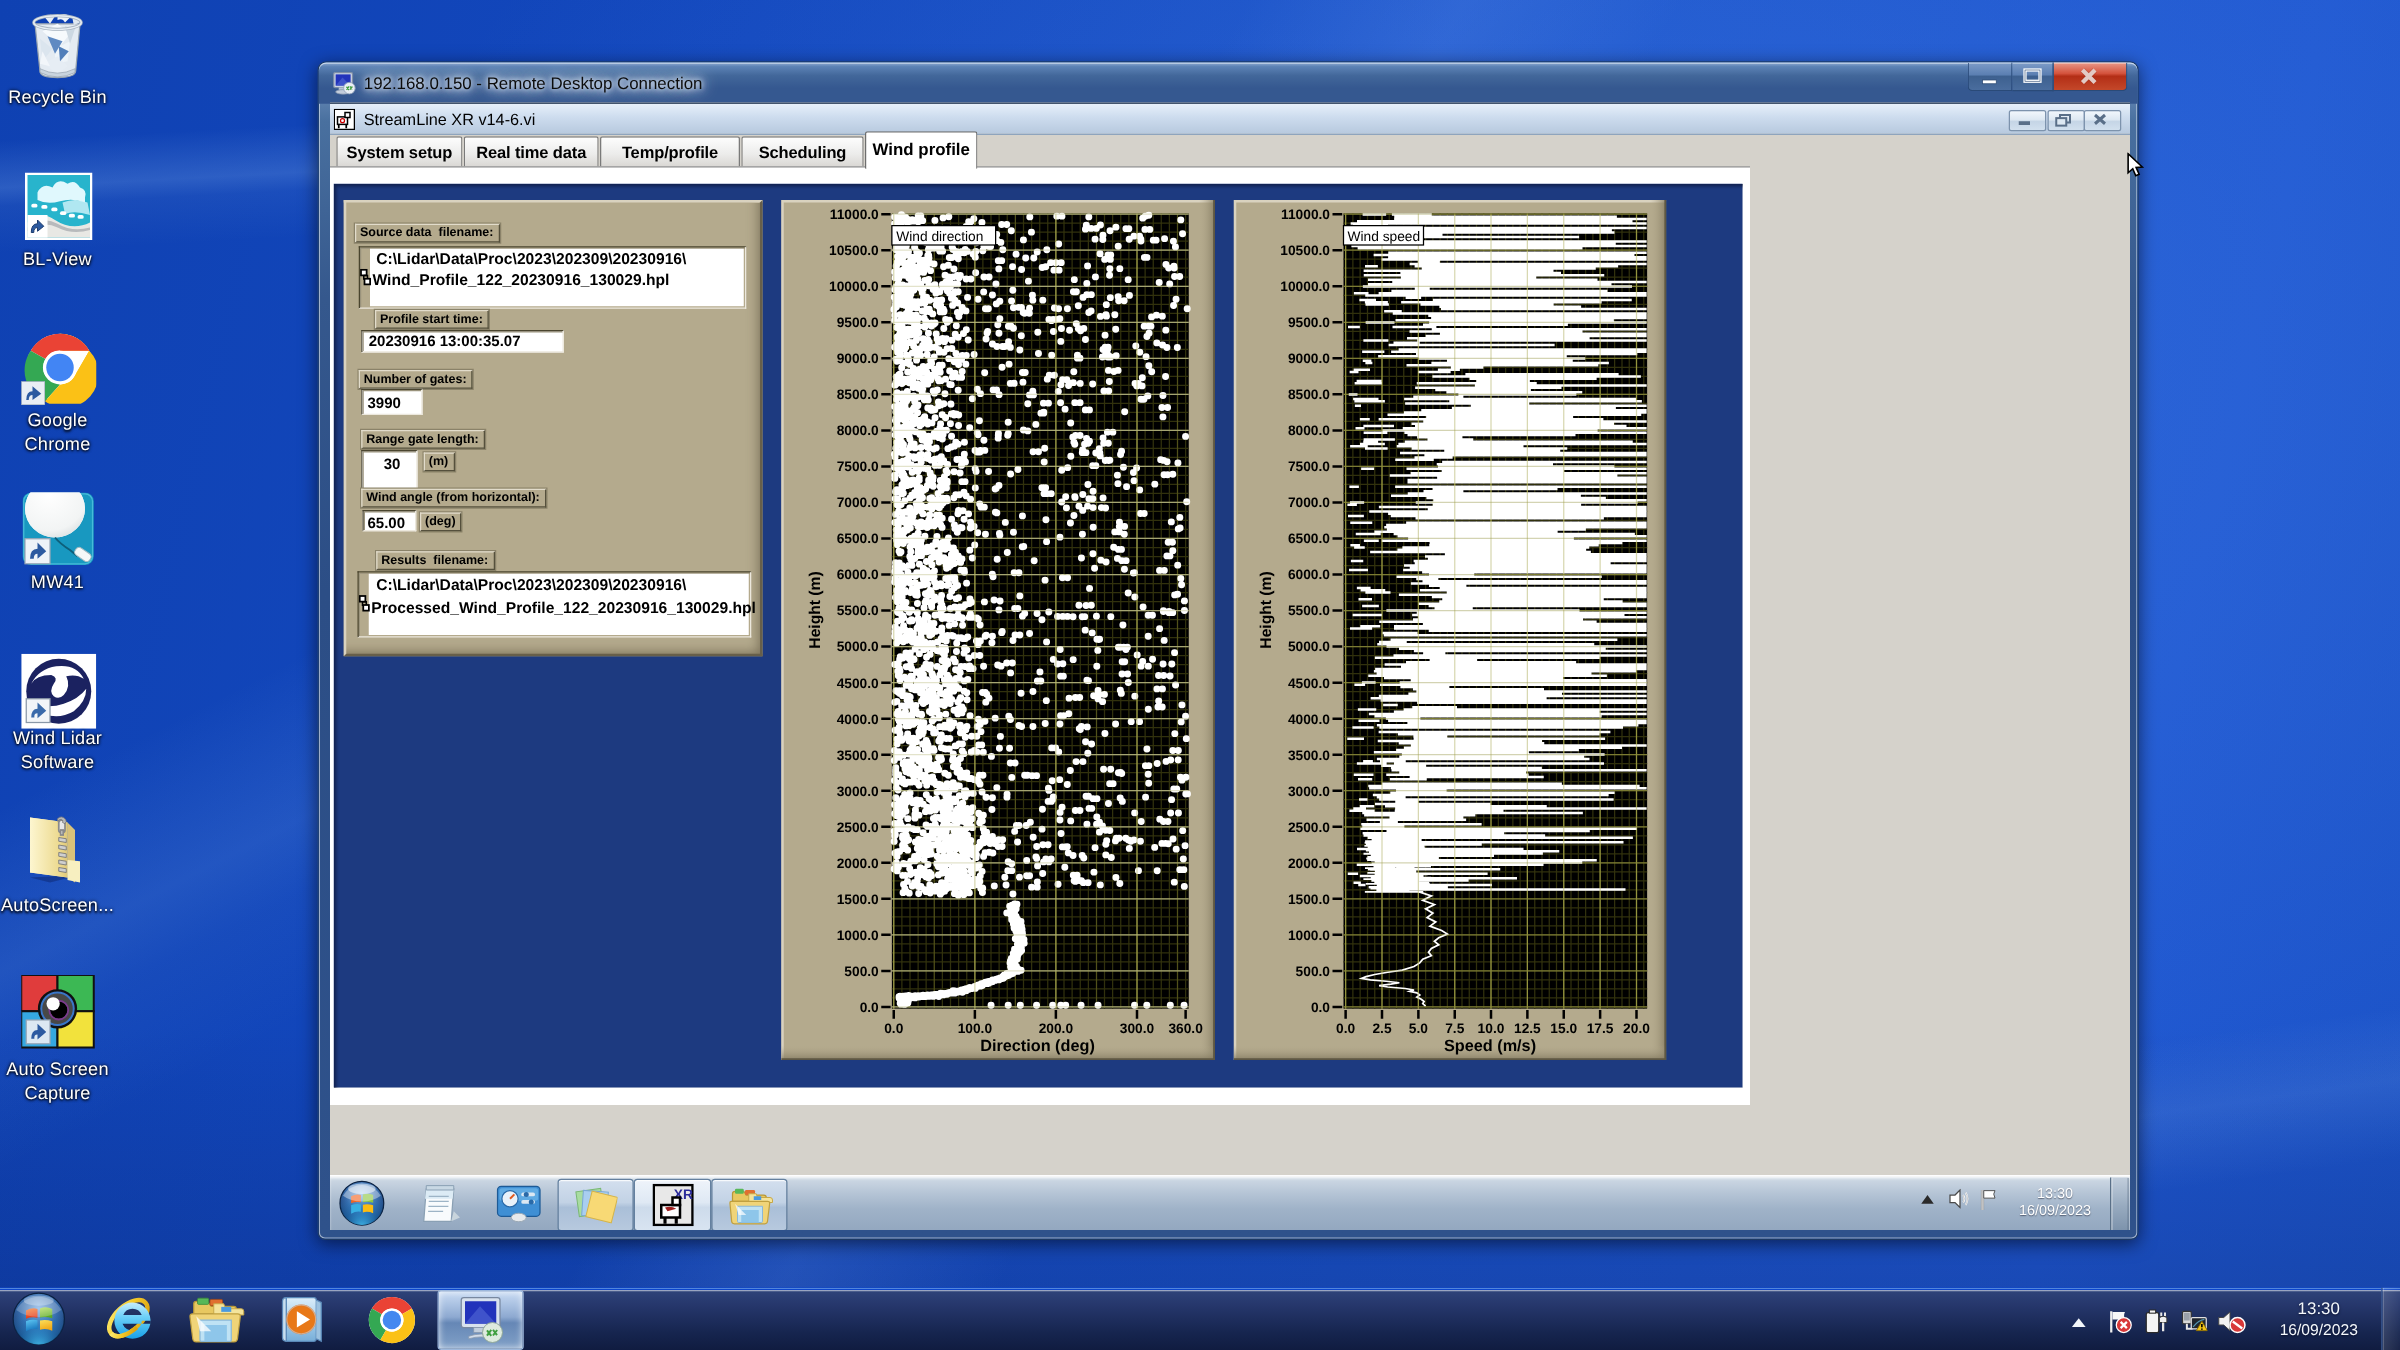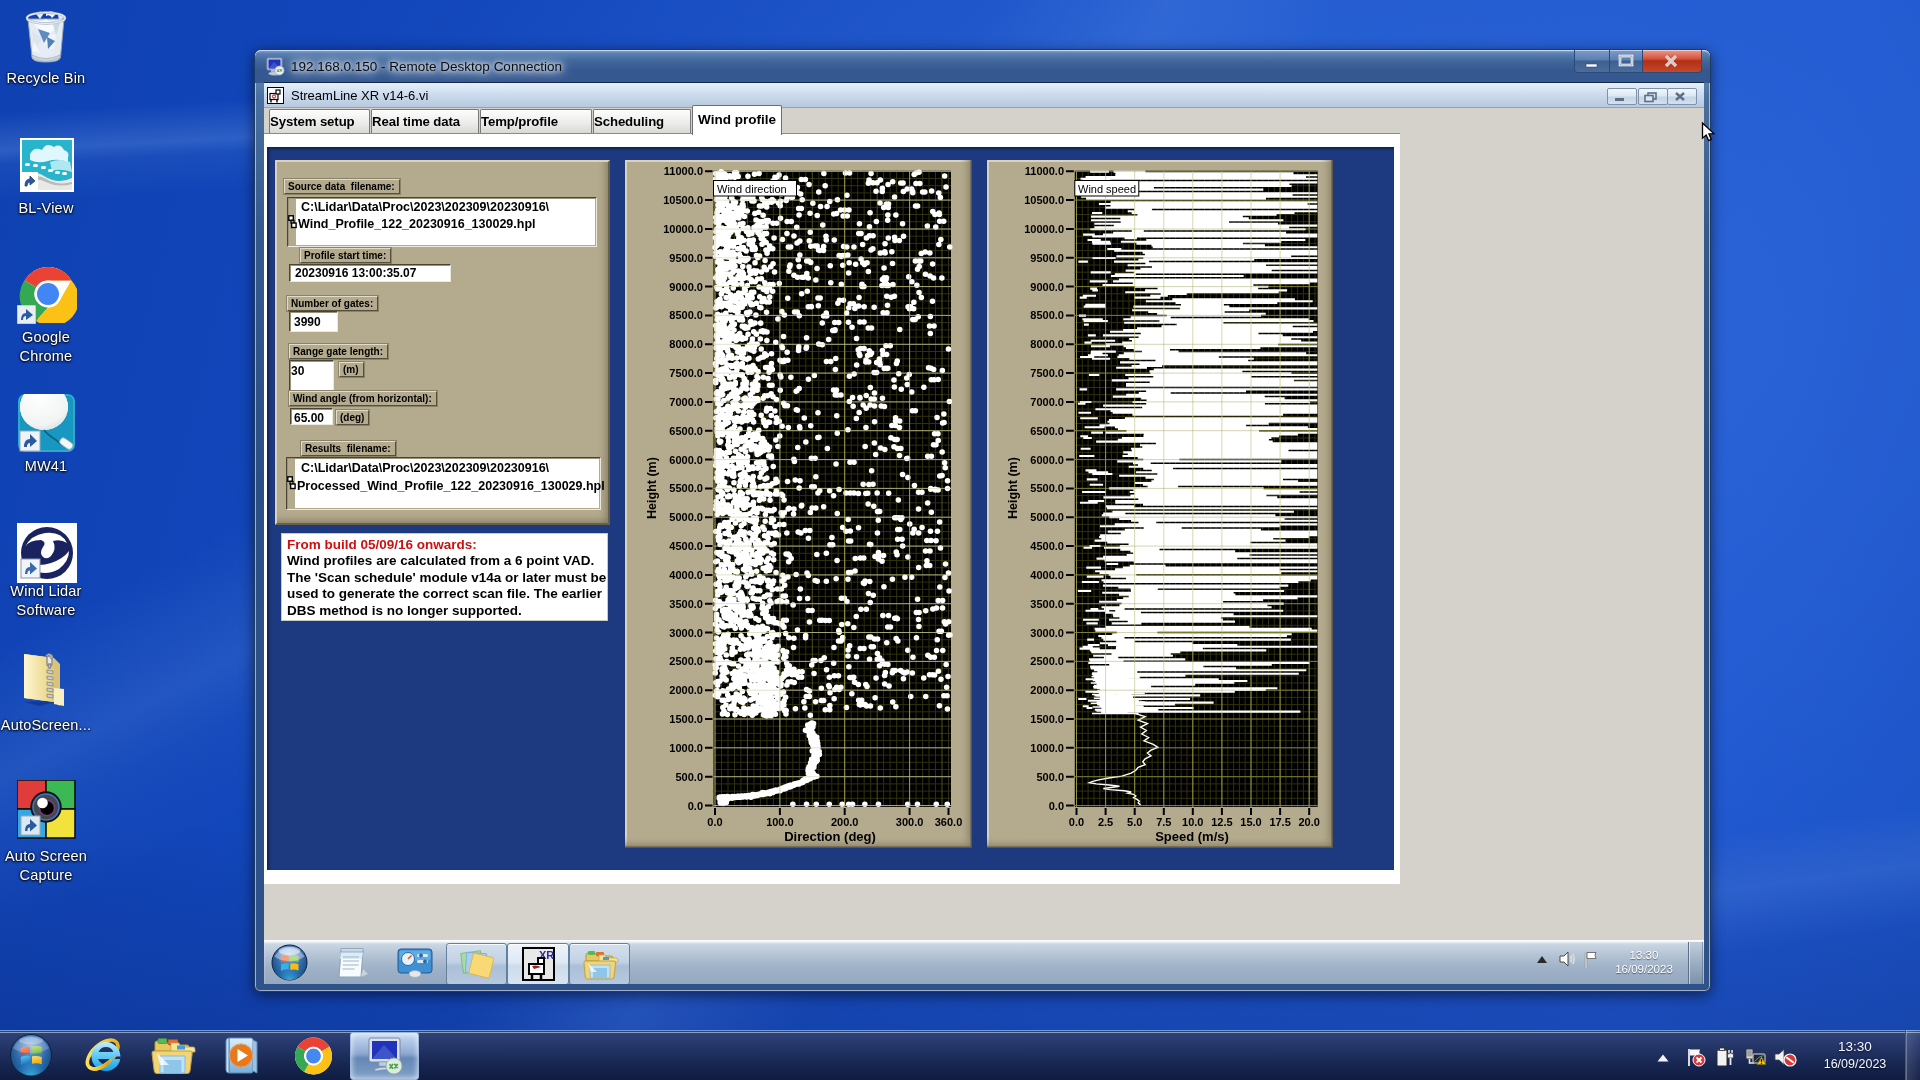--- a/index.html
+++ b/index.html
@@ -33,21 +33,21 @@
 
 #apptitle{left:0;top:0;width:100%;height:24px;border-top:1px solid #10284a;
  background:linear-gradient(180deg,#e7f0fa 0%,#cddcee 45%,#b7c9de 100%);
  border-bottom:1px solid #8ea4bd}
 #apptitle .t{position:absolute;left:27px;top:5px;font-size:13px;color:#000}
 .cbtn{position:absolute;top:5px;width:28px;height:15px;border:1px solid #7d93ad;border-radius:2px;
  background:linear-gradient(180deg,#f2f7fc 0%,#dde8f2 45%,#c5d5e6 55%,#d2e0ee 100%)}
 
 .tab{position:absolute;top:27px;height:25px;border:1px solid #7a7a7a;border-bottom:none;
  border-radius:2px 2px 0 0;background:linear-gradient(180deg,#fdfdfd 0%,#ececeb 55%,#d8d6d2 100%);
- font-size:13.2px;font-weight:bold;color:#000;text-align:left;box-sizing:border-box;padding-top:4px;letter-spacing:-.1px}
+ font-size:13.2px;font-weight:bold;color:#000;text-align:center;box-sizing:border-box;padding-top:4px;letter-spacing:-.1px}
 #tabactive{position:absolute;left:428px;top:23px;width:90px;height:30px;background:#fff;
  border:1px solid #6e6e6e;border-bottom:none;border-radius:2px 2px 0 0;z-index:5;
  font-size:13.5px;font-weight:bold;text-align:center;padding-top:6px;box-sizing:border-box}
 
 #vipage{left:0px;top:51px;width:1136px;height:750px;background:#fff;border-top:1px solid #8a8a8a}
 #bluepanel{left:3px;top:13px;width:1127px;height:723px;background:#1d3a80;
  box-shadow:inset 2px 2px 3px rgba(0,0,15,.45)}
 
 .beige{position:absolute;background:#b4aa8d;box-shadow:inset -6px -6px 9px -5px rgba(75,66,46,.55);
  border-top:2px solid #d9d2bf;border-left:2px solid #d9d2bf;
@@ -250,42 +250,36 @@
               <path d="M3 5.3 v3.5 M6 8 v-2.7 h-3" fill="none" stroke="#000" stroke-width="1.2"></path>
             </svg>
             <div class="ab" style="left:13px;top:2px;font-size:12.5px;font-weight:bold;white-space:nowrap">C:\Lidar\Data\Proc\2023\202309\20230916\</div>
             <div class="ab" style="left:10px;top:19px;font-size:12.5px;font-weight:bold;white-space:nowrap">Wind_Profile_122_20230916_130029.hpl</div>
           </div>
           <div class="lvlab" style="left:33px;top:101px">Profile start time:</div>
           <div class="lvfield" style="left:22px;top:117px;width:162px;height:18px;padding:1px 0 0 5px;box-sizing:border-box">20230916 13:00:35.07</div>
           <div class="lvlab" style="left:20px;top:149px">Number of gates:</div>
           <div class="lvfield" style="left:22px;top:164px;width:49px;height:21px;padding:3px 0 0 4px;box-sizing:border-box">3990</div>
           <div class="lvlab" style="left:22px;top:197px">Range gate length:</div>
-          <div class="lvfield" style="left:22px;top:213px;width:45px;height:36px;padding:3px 0 0 1px;box-sizing:border-box">30</div>
+          <div class="lvfield" style="left:22px;top:213px;width:45px;height:36px;padding:3px 0 0 17px;box-sizing:border-box">30</div>
           <div class="lvlab" style="left:72px;top:215px">(m)</div>
           <div class="lvlab" style="left:22px;top:244px">Wind angle (from horizontal):</div>
           <div class="lvfield" style="left:23px;top:261px;width:43px;height:17px;padding:2px 0 0 3px;box-sizing:border-box">65.00</div>
           <div class="lvlab" style="left:69px;top:263px">(deg)</div>
           <div class="lvlab" style="left:34px;top:294px">Results&nbsp; filename:</div>
           <div class="ab" style="left:19px;top:310px;width:315px;height:53px;border:1px solid;border-color:#4a452f #ece8dd #ece8dd #4a452f;box-shadow:inset 1px 1px 0 #9a937c;background:#b4aa8d;box-sizing:border-box">
             <div class="ab" style="left:8px;top:1px;right:1px;bottom:1px;background:#fff"></div>
             <svg style="position:absolute;left:0px;top:18px" width="9" height="14" viewBox="0 0 9 14">
               <rect x="0.8" y="0.8" width="4.5" height="4.5" fill="#fff" stroke="#000" stroke-width="1.4"></rect>
               <rect x="3.6" y="8" width="4.5" height="4.5" fill="#fff" stroke="#000" stroke-width="1.4"></rect>
               <path d="M3 5.3 v3.5 M6 8 v-2.7 h-3" fill="none" stroke="#000" stroke-width="1.2"></path>
             </svg>
             <div class="ab" style="left:14px;top:3px;font-size:12.5px;font-weight:bold;white-space:nowrap">C:\Lidar\Data\Proc\2023\202309\20230916\</div>
             <div class="ab" style="left:10px;top:21px;font-size:12.5px;font-weight:bold;white-space:nowrap">Processed_Wind_Profile_122_20230916_130029.hpl</div>
           </div>
-          <div class="ab" style="left:14px;top:386px;width:327px;height:88px;background:#fff;border:1px solid #c8c8c8;font-size:13.5px;font-weight:bold;line-height:16.4px;padding:3px 0 0 5px;box-sizing:border-box">
-<span style="color:#cc1111">From build 05/09/16 onwards:</span><br>
-Wind profiles are calculated from a 6 point VAD.<br>
-The 'Scan schedule' module v14a or later must be<br>
-used to generate the correct scan file. The earlier<br>
-DBS method is no longer supported.</div>
           <svg class="ab" style="left:358px;top:13px" width="347" height="688" viewBox="0 0 347 688">
             <rect width="347" height="688" fill="#b4aa8d"></rect>
             <path d="M0 0H347M0 0V688M0 1H346M1 0V687" stroke="#ddd6c4" stroke-width="2" fill="none" opacity=".9"></path>
             <defs>
               <linearGradient id="shR" x1="0" y1="0" x2="1" y2="0">
                 <stop offset="0" stop-color="#b4aa8d" stop-opacity="0"></stop>
                 <stop offset="1" stop-color="#7e755c"></stop>
               </linearGradient>
               <linearGradient id="shB" x1="0" y1="0" x2="0" y2="1">
                 <stop offset="0" stop-color="#b4aa8d" stop-opacity="0"></stop>

